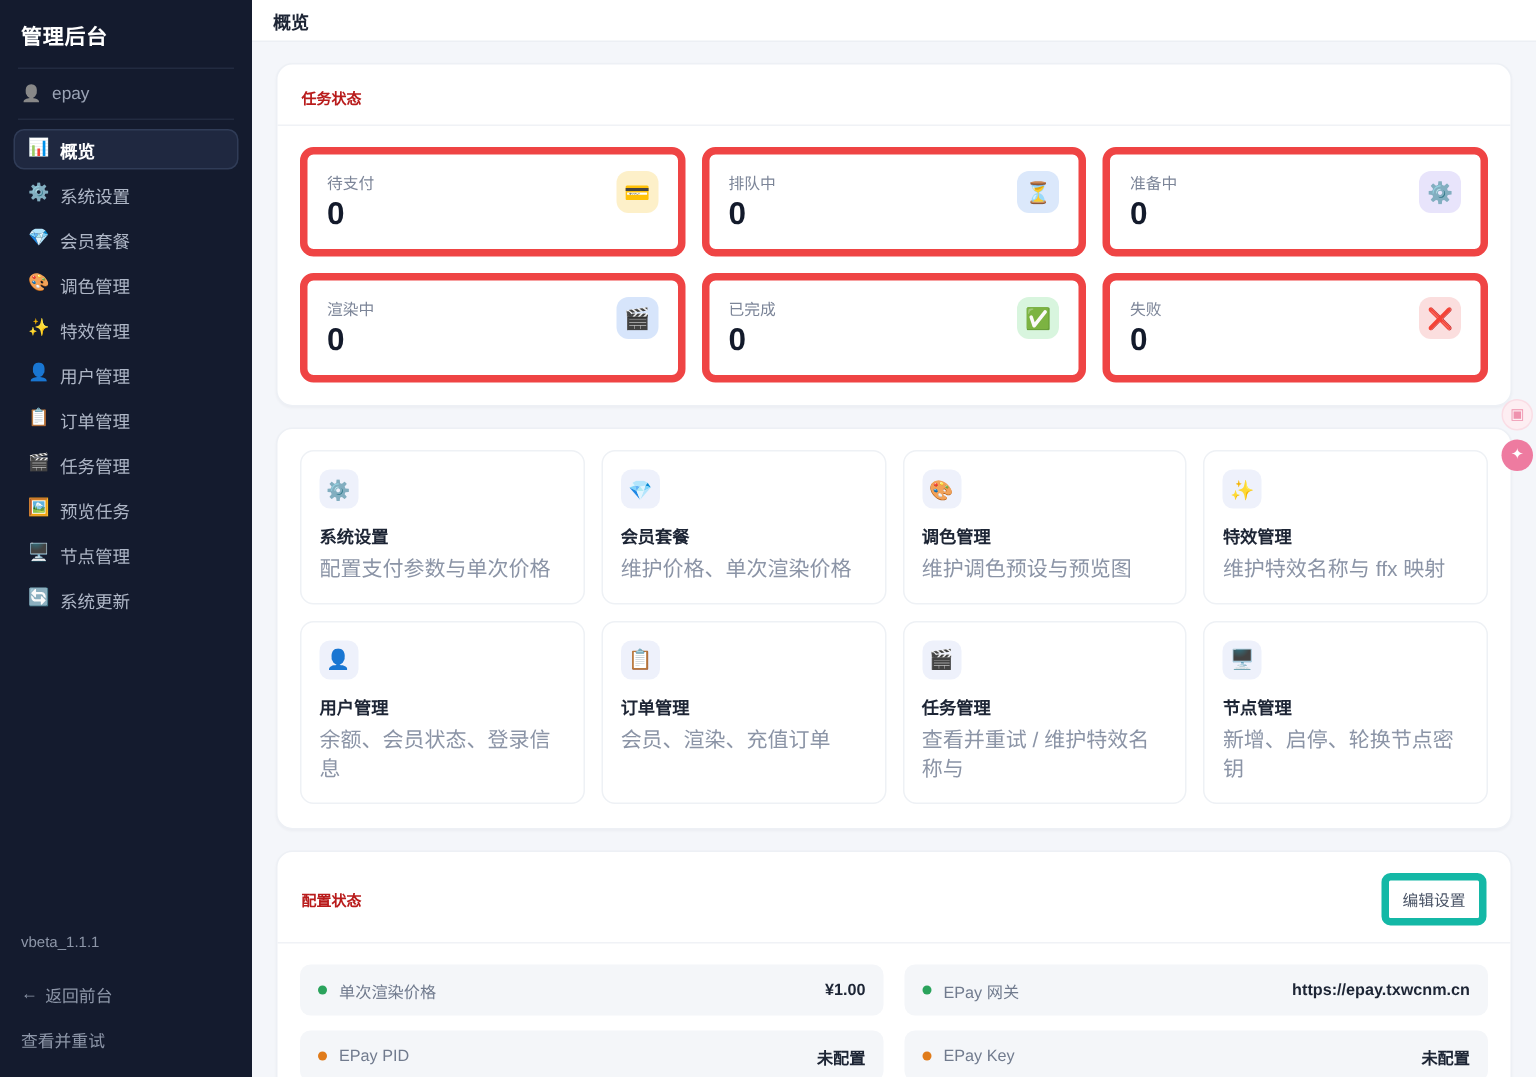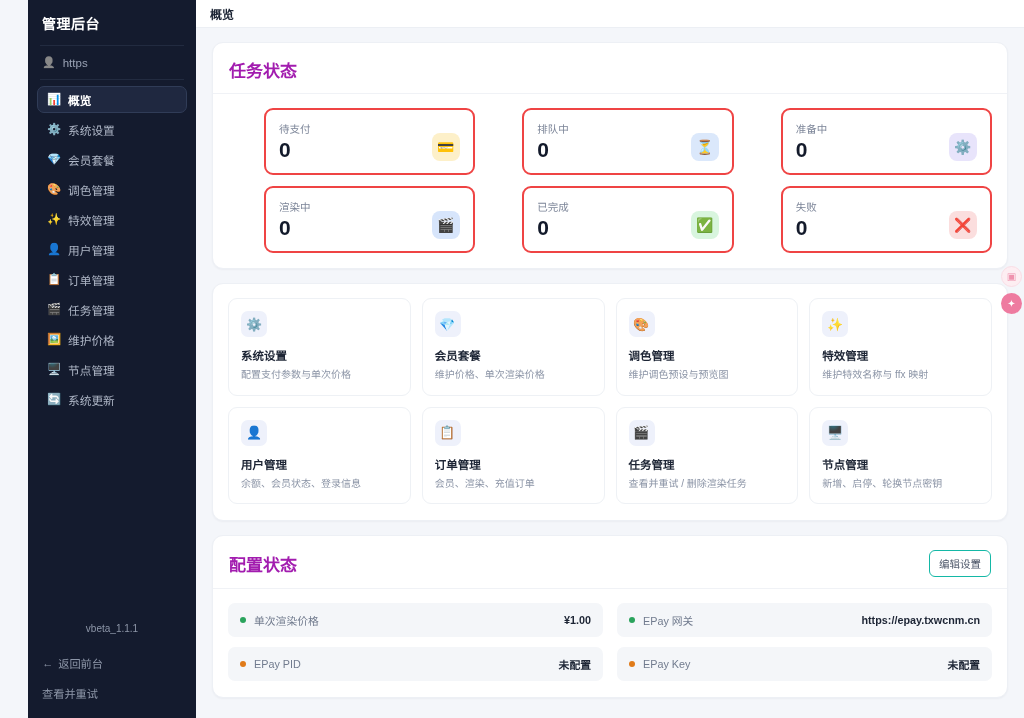--- a/index.html
+++ b/index.html
@@ -3,21 +3,21 @@
 <meta charset="utf-8">
 <title>管理后台 — 概览</title>
 <style>
   * { box-sizing: border-box; margin: 0; padding: 0; }
   html, body {
     width: 1024px; height: 718px;
     font-family: "Liberation Sans", "DejaVu Sans", sans-serif;
     background: #f4f6fa;
     overflow: hidden;
   }
-  .app { display: flex; width: 1024px; height: 718px; padding-left: 28px; }
+  .app { display: flex; width: 1024px; height: 718px; }
 
   
   .sidebar {
     width: 168px; flex: 0 0 168px; height: 718px;
     background: #141b2e;
     color: #c6cbd8;
     display: flex; flex-direction: column;
     position: relative;
   }
   .brand {
@@ -40,21 +40,21 @@
     font-size: 11.7px; color: #aeb6c6;
     cursor: pointer; white-space: nowrap;
     border: 1px solid transparent;
   }
   .nav-item .ico { font-size: 11.5px; width: 13px; text-align: center; line-height: 1; }
   .nav-item.active {
     background: #1f2840; color: #ffffff; font-weight: bold;
     border-color: #2d3category; border: 1px solid #303c57;
   }
   .side-foot { margin-top: auto; padding: 0 14px 10px 14px; }
-  .version { font-size: 10px; color: #8d96a8; text-align: center; padding: 6px 0 14px 0; }
+  .version { font-size: 10px; color: #8d96a8; padding: 6px 0 14px 0; }
   .foot-link {
     font-size: 11.2px; color: #8d96a8; padding: 7px 0; cursor: pointer;
     display: flex; align-items: center; gap: 5px;
   }
 
   
   .main {
     flex: 1; height: 718px; background: #f4f6fa;
     overflow: hidden; position: relative;
   }
@@ -71,38 +71,37 @@
     background: #ffffff; border-radius: 11px;
     border: 1px solid #edf0f5;
     box-shadow: 0 1px 2px rgba(20,30,60,.04);
     margin-bottom: 14px;
   }
   .card-head {
     display: flex; align-items: center; justify-content: space-between;
     padding: 14px 16px 11px 16px;
     border-bottom: 1px solid #f0f2f6;
   }
-  .card-title { font-size: 17px; font-weight: bold; color: #a21caf; }
+  .card-title { font-size: 10px; font-weight: bold; color: #b91c1c; }
   .btn-ghost {
     font-size: 10.5px; color: #4b5567;
-    border: 1px solid #14b8a6; border-radius: 6px;
+    border: 5px solid #14b8a6; border-radius: 6px;
     background: #fff; padding: 5px 9px; cursor: pointer;
   }
 
   
   .stat-grid {
     display: grid; grid-template-columns: repeat(3, 1fr);
     gap: 11px; padding: 14px 15px 15px 15px;
   }
   .stat-cell {
-    border: 2px solid #ef4444; border-radius: 9px;
+    border: 5px solid #ef4444; border-radius: 9px;
     background: #fff; padding: 11px 13px 12px 13px;
-    display: flex; align-items: flex-end; justify-content: space-between;
+    display: flex; align-items: flex-start; justify-content: space-between;
     min-height: 62px;
-    margin-left: 36px;
   }
   .stat-label { font-size: 10.5px; color: #7c8598; margin-bottom: 3px; }
   .stat-value { font-size: 21px; font-weight: bold; color: #131a2b; line-height: 1.05; }
   .stat-ico {
     width: 28px; height: 28px; border-radius: 8px;
     display: flex; align-items: center; justify-content: center;
     font-size: 14px; flex: 0 0 28px;
   }
 
   
@@ -114,21 +113,21 @@
     border: 1px solid #eef1f5; border-radius: 9px; background: #fff;
     padding: 12px 12px 13px 12px; cursor: pointer;
   }
   .quick-ico {
     width: 26px; height: 26px; border-radius: 7px;
     background: #eef1fb;
     display: flex; align-items: center; justify-content: center;
     font-size: 13px; margin-bottom: 10px;
   }
   .quick-name { font-size: 11.5px; font-weight: bold; color: #1d2535; margin-bottom: 5px; }
-  .quick-desc { font-size: 10px; color: #8b94a6; line-height: 1.35; }
+  .quick-desc { font-size: 14px; color: #8b94a6; line-height: 1.35; }
 
   
   .cfg-grid {
     display: grid; grid-template-columns: 1fr 1fr;
     gap: 10px 14px; padding: 14px 15px 16px 15px;
   }
   .cfg-row {
     background: #f4f6f9; border-radius: 7px;
     display: flex; align-items: center; justify-content: space-between;
     padding: 9px 12px; min-height: 29px; gap: 44px;
@@ -155,21 +154,21 @@
 <body>
 
 <div class="app">
 
   <aside class="sidebar">
     <div class="brand">管理后台</div>
     <div class="side-divider"></div>
 
     <div class="user-row">
       <span class="emo">👤</span>
-      <span>https</span>
+      <span>epay</span>
     </div>
     <div class="side-divider"></div>
 
     <nav class="nav" id="nav">
         <div class="nav-item active">
           <span class="ico">📊</span>
           <span>概览</span>
         </div>
         <div class="nav-item">
           <span class="ico">⚙️</span>
@@ -194,21 +193,21 @@
         <div class="nav-item">
           <span class="ico">📋</span>
           <span>订单管理</span>
         </div>
         <div class="nav-item">
           <span class="ico">🎬</span>
           <span>任务管理</span>
         </div>
         <div class="nav-item">
           <span class="ico">🖼️</span>
-          <span>维护价格</span>
+          <span>预览任务</span>
         </div>
         <div class="nav-item">
           <span class="ico">🖥️</span>
           <span>节点管理</span>
         </div>
         <div class="nav-item">
           <span class="ico">🔄</span>
           <span>系统更新</span>
         </div>
       </nav>
@@ -311,21 +310,21 @@
               <div class="quick-desc">余额、会员状态、登录信息</div>
             </div>
             <div class="quick-cell">
               <div class="quick-ico">📋</div>
               <div class="quick-name">订单管理</div>
               <div class="quick-desc">会员、渲染、充值订单</div>
             </div>
             <div class="quick-cell">
               <div class="quick-ico">🎬</div>
               <div class="quick-name">任务管理</div>
-              <div class="quick-desc">查看并重试 / 删除渲染任务</div>
+              <div class="quick-desc">查看并重试 / 维护特效名称与</div>
             </div>
             <div class="quick-cell">
               <div class="quick-ico">🖥️</div>
               <div class="quick-name">节点管理</div>
               <div class="quick-desc">新增、启停、轮换节点密钥</div>
             </div>
           </div>
       </section>
 
       <section class="card">

